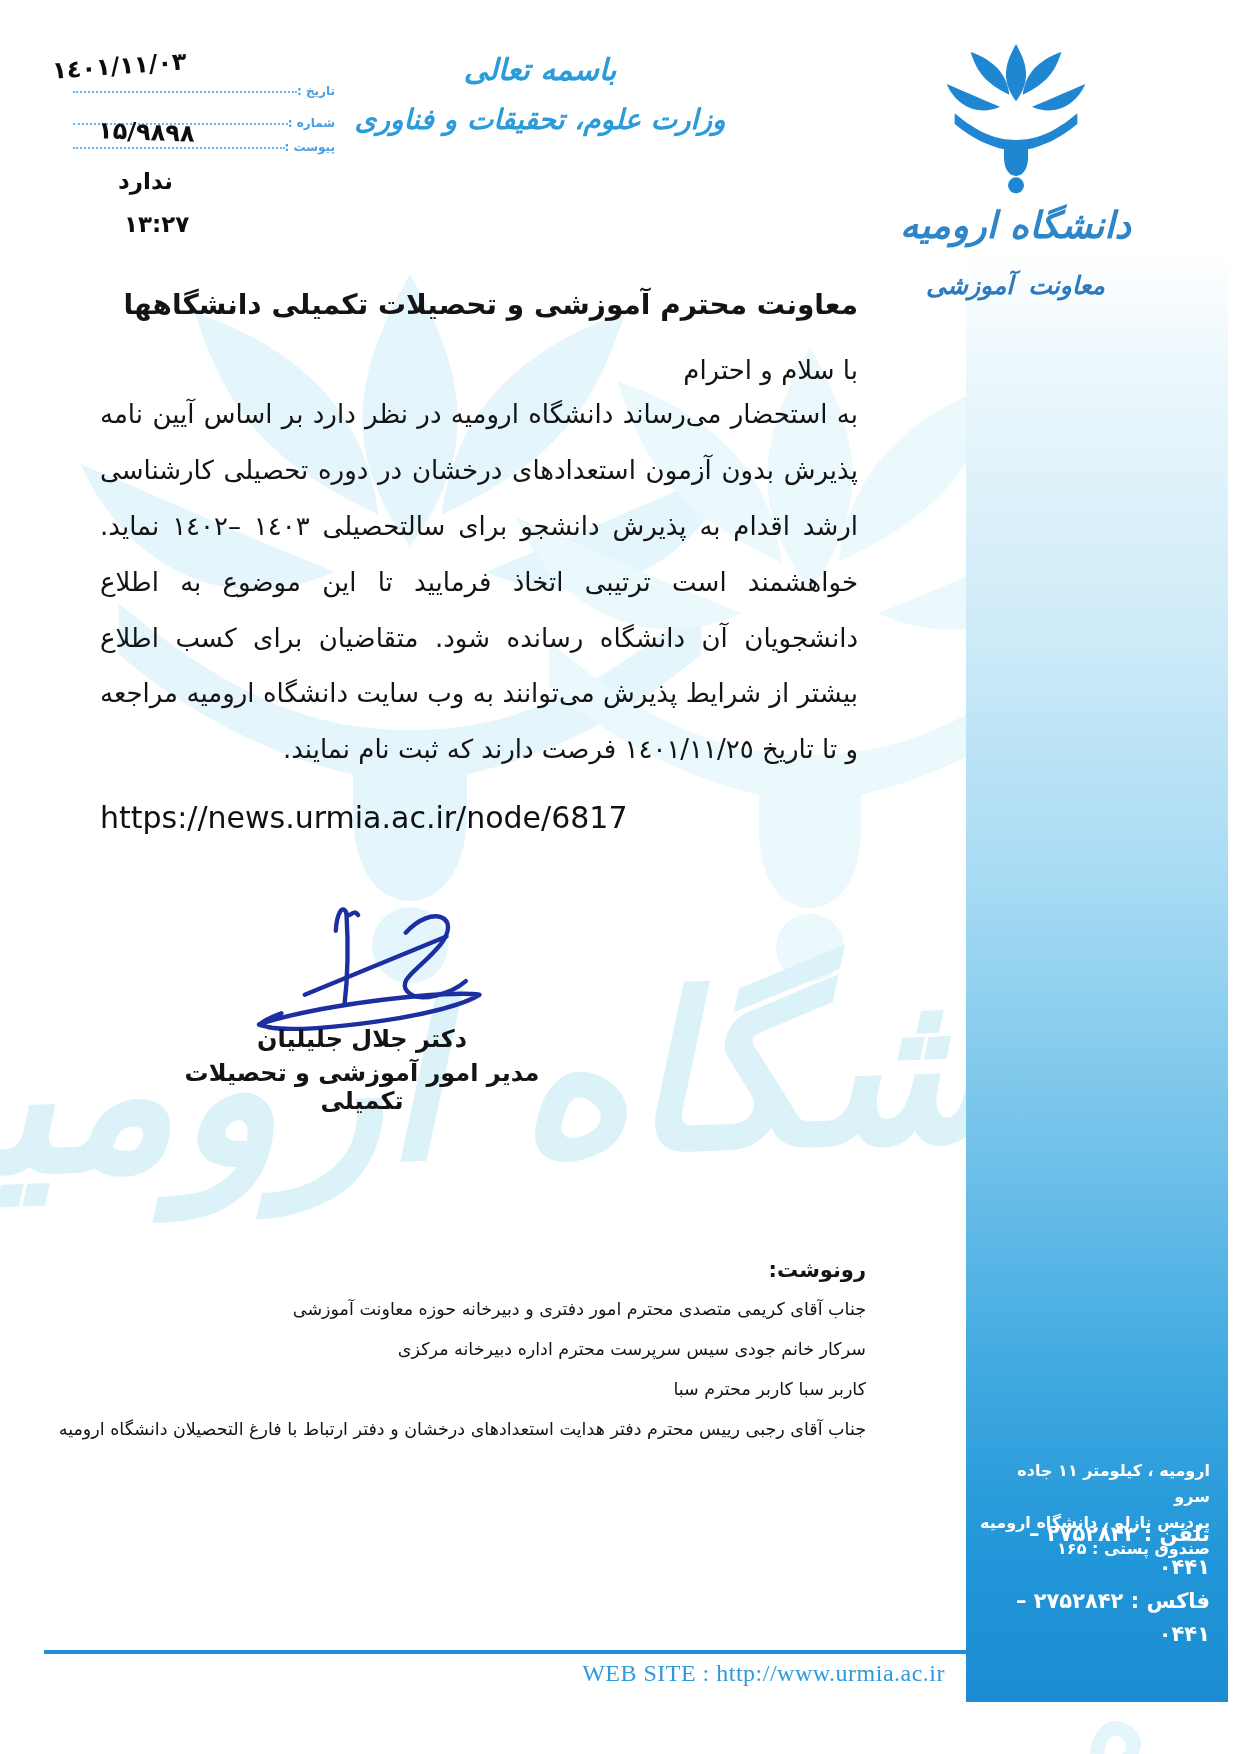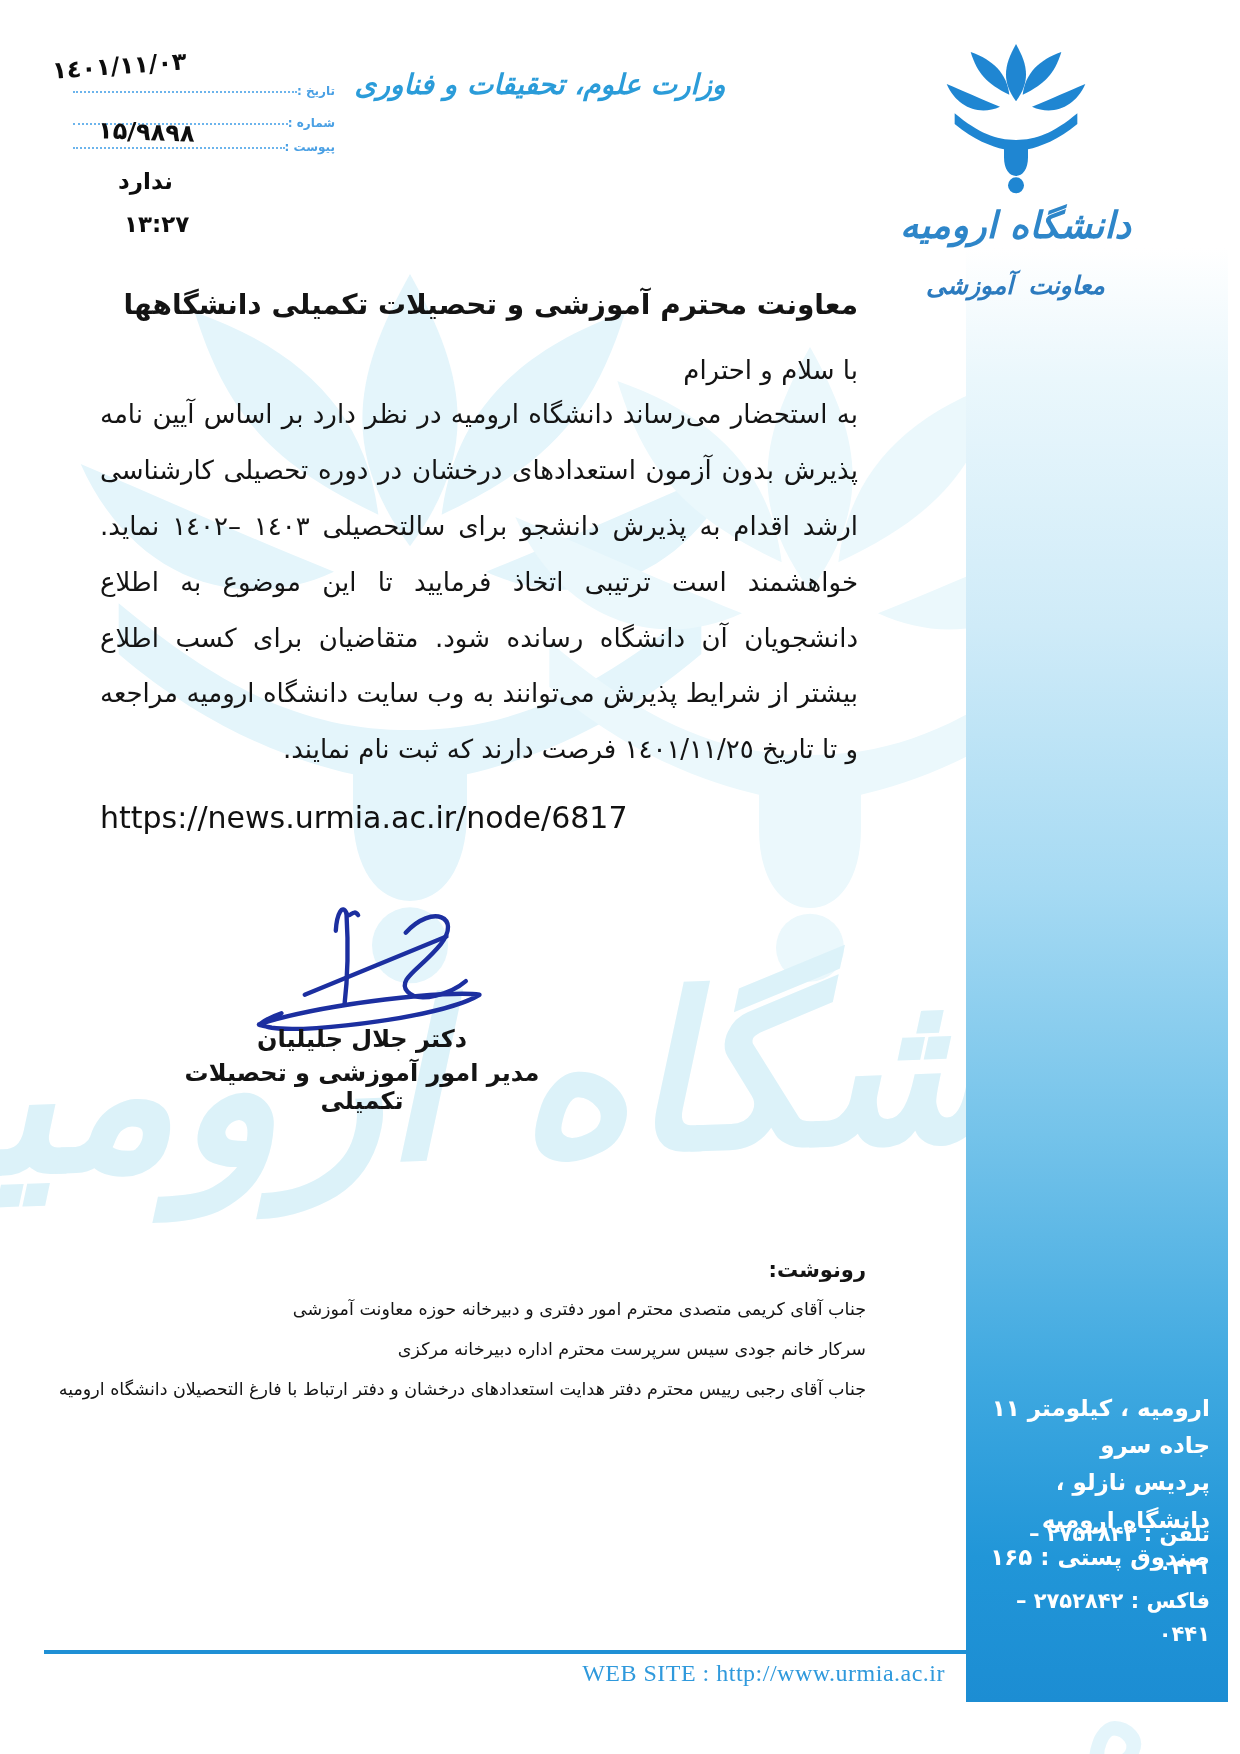--- a/index.html
+++ b/index.html
@@ -15,22 +15,22 @@
   .wm-script{
     left:60px;top:950px;width:1160px;font-size:215px;font-weight:bold;font-style:italic;
     color:#dcf2f9;white-space:nowrap;transform:rotate(-2deg);letter-spacing:-6px;
   }
   .wm-corner{left:1080px;top:1655px;font-size:120px;font-weight:bold;font-style:italic;color:#e4f5fb;}
   
   .sidebar{
     position:absolute;left:966px;top:248px;width:262px;height:1454px;z-index:1;
     background:linear-gradient(180deg,rgba(244,251,254,0) 0%,#eaf7fc 9%,#cfebf8 26%,#a6daf3 44%,#74c3ea 61%,#3ea8e0 78%,#2196d8 90%,#1c8dd3 100%);
   }
-  .addr{position:absolute;left:14px;right:18px;bottom:126px;color:#ffffff;font-weight:bold;
-        font-size:23px;line-height:1.62;text-align:right;}
+  .addr{position:absolute;left:14px;right:18px;bottom:140px;color:#ffffff;font-weight:bold;
+        font-size:16px;line-height:1.62;text-align:right;}
   .phones{position:absolute;left:14px;right:18px;bottom:50px;color:#ffffff;font-weight:bold;
         font-size:21px;line-height:1.6;text-align:right;}
   
   .hdr-left{position:absolute;left:40px;top:48px;width:295px;height:210px;z-index:2;}
   .fld{position:absolute;right:0;width:268px;display:flex;align-items:flex-end;}
   .fld .lbl{color:#4aa0e4;font-weight:bold;font-size:12px;white-space:nowrap;}
   .fld .dots{flex:1;border-bottom:2px dotted #6cb4ec;margin-bottom:5px;margin-left:6px;}
   .fv{position:absolute;font-weight:bold;color:#0d0d0d;white-space:nowrap;}
   .v-date{left:12px;top:4px;font-size:24px;transform:rotate(-4deg);}
   .v-num{left:58px;top:70px;font-size:24px;transform:rotate(2deg);}
@@ -120,20 +120,21 @@
     <div class="fv v-num">۱۵/۹۸۹۸</div>
     <div class="fld" style="top:92px;">
       <span class="lbl">پیوست :</span>
       <span class="dots"></span>
     </div>
     <div class="fv v-att">ندارد</div>
     <div class="fv v-time">۱۳:۲۷</div>
   </div>
 
   <div class="hdr-center">
+    <div class="besmele">باسمه تعالی</div>
     <div class="ministry">وزارت علوم، تحقیقات و فناوری</div>
   </div>
 
   <div class="hdr-right">
     <span class="logo">
       <svg viewBox="0 0 120 120">
         <g fill="#1f86d2">
           <path d="M60 3 C51 19 49 31 60 46 C71 31 69 19 60 3 Z"></path>
           <path d="M26 9 C31 25 38 33 55 41 C53 25 43 15 26 9 Z"></path>
           <path d="M94 9 C89 25 82 33 65 41 C67 25 77 15 94 9 Z"></path>
@@ -167,19 +168,20 @@
       </g>
     </svg>
     <div class="sig-name">دکتر جلال جلیلیان</div>
     <div class="sig-title">مدیر امور آموزشی و تحصیلات تکمیلی</div>
   </div>
 
   <div class="cc">
     <div class="cc-label">رونوشت:</div>
     <div class="cc-item">جناب آقای کریمی متصدی محترم امور دفتری و دبیرخانه حوزه معاونت آموزشی</div>
     <div class="cc-item">سرکار خانم جودی سیس سرپرست محترم اداره دبیرخانه مرکزی</div>
+    <div class="cc-item">کاربر سبا کاربر محترم سبا</div>
     <div class="cc-item">جناب آقای رجبی رییس محترم دفتر هدایت استعدادهای درخشان و دفتر ارتباط با فارغ التحصیلان دانشگاه ارومیه</div>
   </div>
 
   <div class="footer-line"></div>
   <div class="footer-site">WEB SITE : http://www.urmia.ac.ir</div>
 
 </div>
 
 </body></html>

